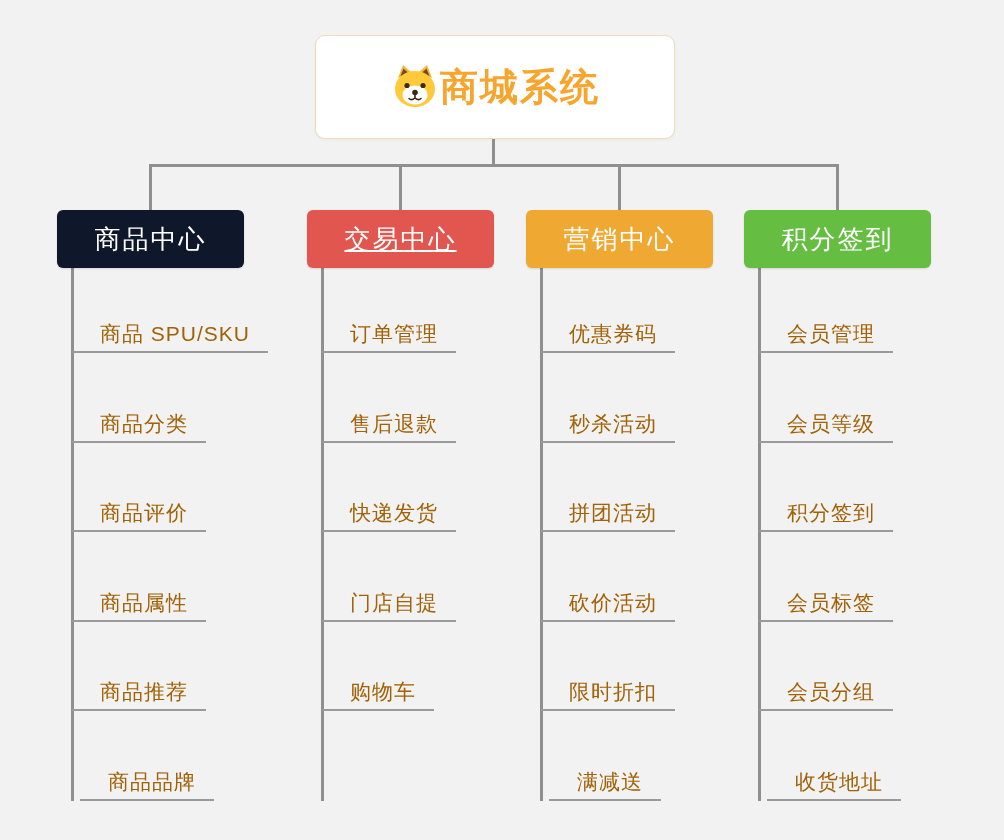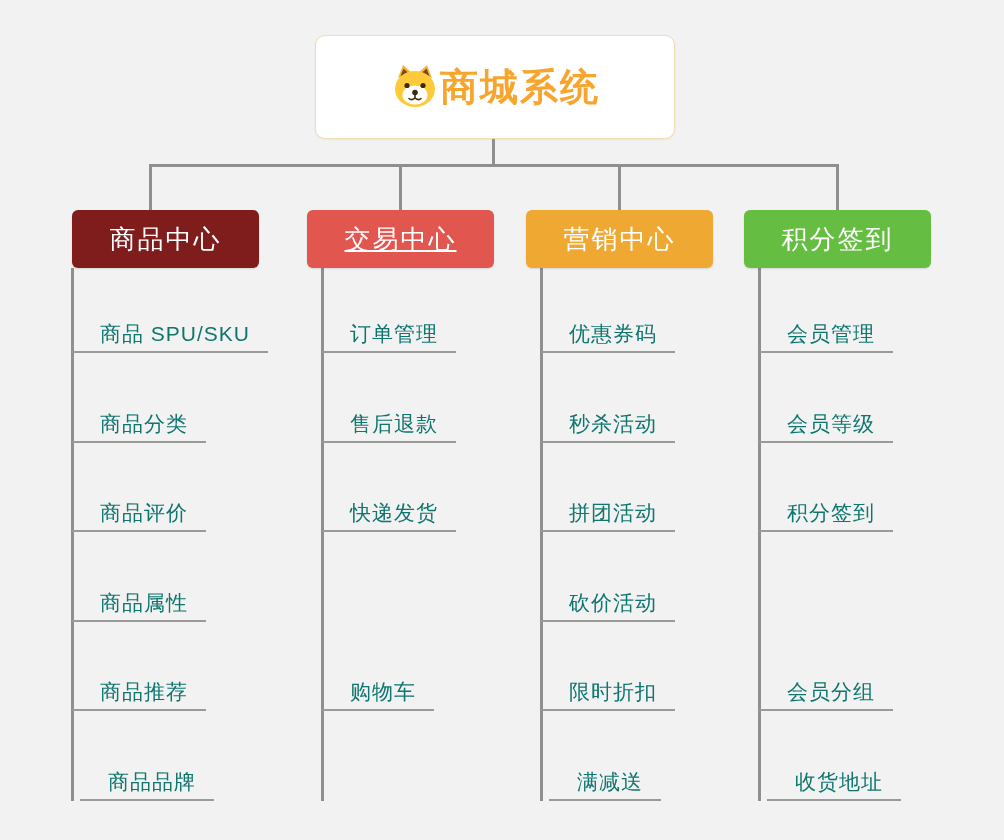--- a/index.html
+++ b/index.html
@@ -70,21 +70,21 @@
   .bh-0{left:57px;}
   .bh-1{left:307px;}
   .bh-2{left:526px;}
   .bh-3{left:744px;}
   
   .item{
     position:absolute;
     height:34px;
     line-height:34px;
     font-size:21px;
-    color:#0f766e;
+    color:#a16207;
     letter-spacing:1px;
     padding:0 18px 0 28px;
     border-bottom:2px solid #9a9a9a;
     white-space:nowrap;
     cursor:default;
   }
   .col-0{left:72px;}
   .col-1{left:322px;}
   .col-2{left:541px;}
   .col-3{left:759px;}
@@ -127,43 +127,45 @@
   <div class="line drop drop-0"></div>
   <div class="line drop drop-1"></div>
   <div class="line drop drop-2"></div>
   <div class="line drop drop-3"></div>
 
   <div class="line spine spine-0"></div>
   <div class="line spine spine-1"></div>
   <div class="line spine spine-2"></div>
   <div class="line spine spine-3"></div>
 
-  <div class="branch-header bh-0" style="background-color: #7f1d1d; margin-left: 15px;">商品中心</div>
+  <div class="branch-header bh-0" style="background-color: #0f172a;">商品中心</div>
   <div class="branch-header bh-1" style="background-color: rgb(226, 86, 80); text-decoration: underline;">交易中心</div>
   <div class="branch-header bh-2" style="background-color: rgb(239, 168, 50); font-family: Liberation Mono, monospace;">营销中心</div>
   <div class="branch-header bh-3" style="background-color: rgb(101, 189, 66);">积分签到</div>
 
   <div class="item col-0 row-0">商品 SPU/SKU</div>
   <div class="item col-0 row-1">商品分类</div>
   <div class="item col-0 row-2">商品评价</div>
   <div class="item col-0 row-3">商品属性</div>
   <div class="item col-0 row-4">商品推荐</div>
   <div class="item col-0 row-5">商品品牌</div>
 
   <div class="item col-1 row-0">订单管理</div>
   <div class="item col-1 row-1">售后退款</div>
   <div class="item col-1 row-2">快递发货</div>
+  <div class="item col-1 row-3">门店自提</div>
   <div class="item col-1 row-4">购物车</div>
 
   <div class="item col-2 row-0">优惠券码</div>
   <div class="item col-2 row-1">秒杀活动</div>
   <div class="item col-2 row-2">拼团活动</div>
   <div class="item col-2 row-3">砍价活动</div>
   <div class="item col-2 row-4">限时折扣</div>
   <div class="item col-2 row-5">满减送</div>
 
   <div class="item col-3 row-0">会员管理</div>
   <div class="item col-3 row-1">会员等级</div>
   <div class="item col-3 row-2">积分签到</div>
+  <div class="item col-3 row-3">会员标签</div>
   <div class="item col-3 row-4">会员分组</div>
   <div class="item col-3 row-5">收货地址</div>
 
 </div>
 
 </body></html>

